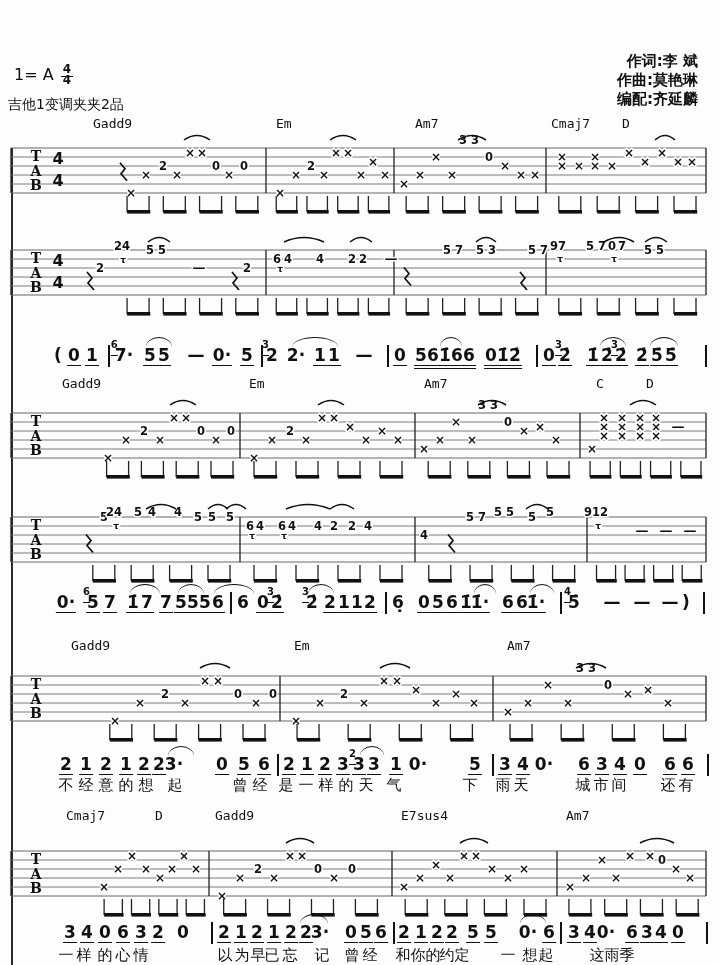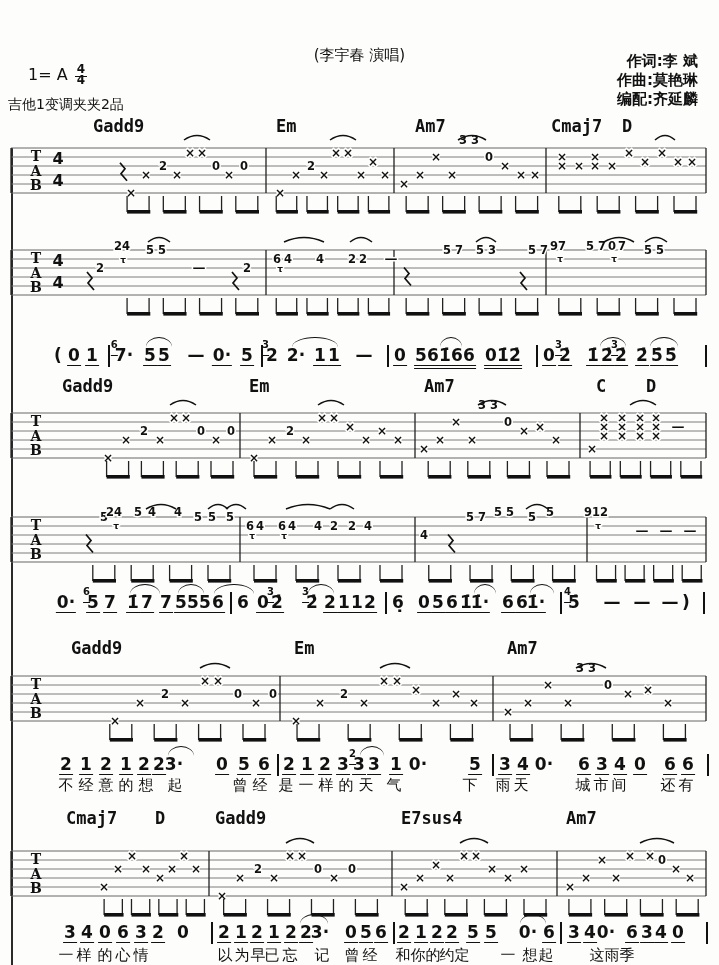--- a/index.html
+++ b/index.html
@@ -3,45 +3,44 @@
 <meta charset="utf-8">
 <style>
   html,body{margin:0;padding:0;background:#e9e9e9;}
   #sheet{position:relative;width:719px;height:965px;margin:0 auto;background:#fdfdfb;
          font-family:"DejaVu Sans",sans-serif;color:#111;overflow:hidden;}
   .title{position:absolute;top:8px;left:0;right:0;text-align:center;
          font-size:31px;font-weight:bold;letter-spacing:4px;}
   .subtitle{position:absolute;top:46px;left:0;right:0;text-align:center;font-size:15px;}
   .credits{position:absolute;top:52px;right:21px;font-size:15px;font-weight:bold;
            line-height:19px;text-align:right;}
-  .keysig{position:absolute;top:64px;left:14px;font-size:16px;margin-left:14px;}
+  .keysig{position:absolute;top:64px;left:14px;font-size:16px;}
   .frac{display:inline-block;vertical-align:middle;margin-left:7px;text-align:center;
         font-size:12px;font-weight:bold;line-height:11px;}
   .frac .tp{border-bottom:1.4px solid #111;padding:0 2px;}
   .capo{position:absolute;top:96px;left:8px;font-size:14px;}
   .chord{position:absolute;font-family:"DejaVu Sans Mono",monospace;
-         font-size:17px;font-weight:bold;white-space:pre;}
+         font-size:13px;font-weight:normal;white-space:pre;}
   .sysvg{position:absolute;left:0;}
   .mel{position:absolute;font-size:17px;font-weight:bold;transform:translateX(-50%);
        white-space:pre;padding:0 1px;line-height:20px;}
   .mel.u1{border-bottom:1.7px solid #111;}
   .mel.u2{border-bottom:4px double #111;}
   .mel .sup{position:absolute;top:-10px;left:-3px;font-size:10px;font-weight:bold;
             border-bottom:1px solid #111;}
   .mbar{position:absolute;width:1.6px;height:22px;background:#111;}
   .marc{position:absolute;height:9px;border-top:1.8px solid #111;
         border-radius:50% 50% 0 0 / 100% 100% 0 0;}
   .lyr{position:absolute;font-size:15px;transform:translateX(-50%);white-space:pre;}
   #leftline{position:absolute;left:11px;top:148px;width:1.6px;height:817px;background:#2a2a2a;}
 </style>
 </head>
 <body>
 
 <div id="sheet">
-  <div class="subtitle">(李宇春 演唱)</div>
   <div class="credits">
     <div>作词:李 斌</div>
     <div>作曲:莫艳琳</div>
     <div>编配:齐延麟</div>
   </div>
   <div class="keysig">
     <span>1= A</span><span class="frac"><span class="tp">4</span><br><span>4</span></span>
   </div>
   <div class="capo">吉他1变调夹夹2品</div>
   <div id="leftline"></div>

